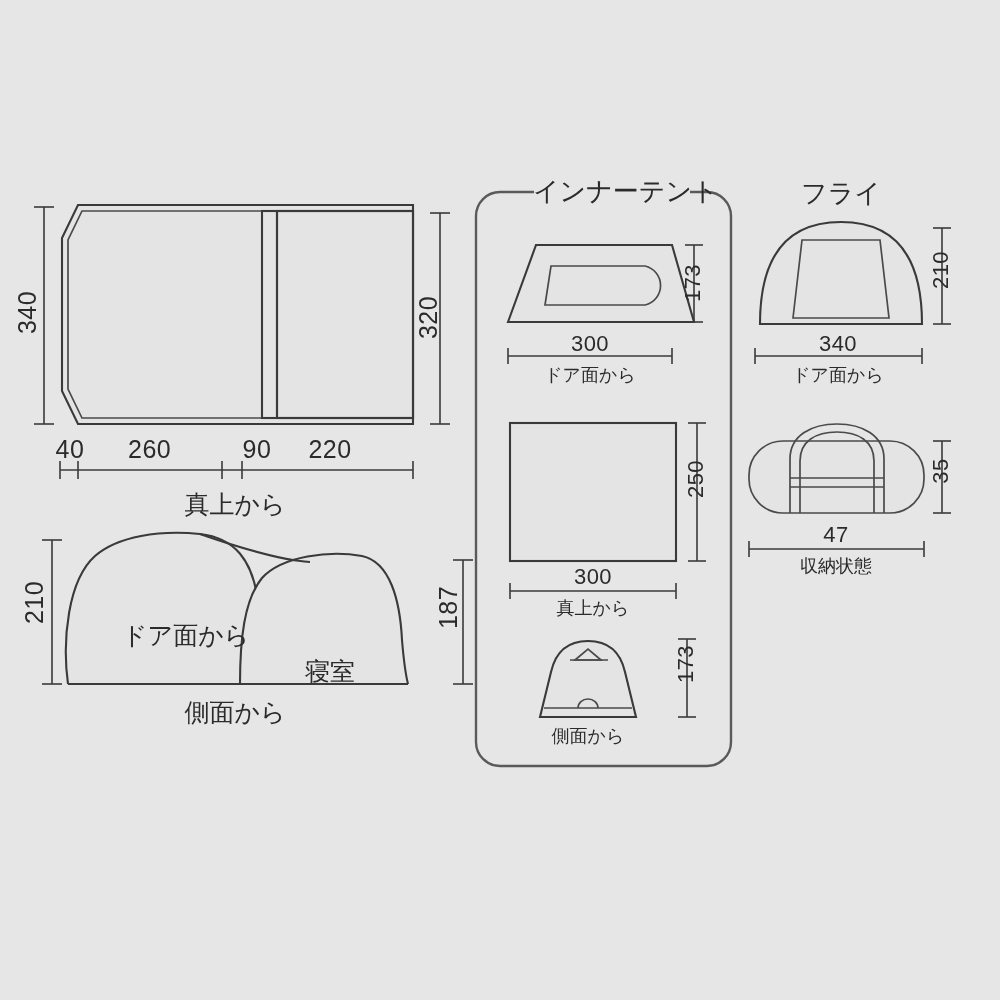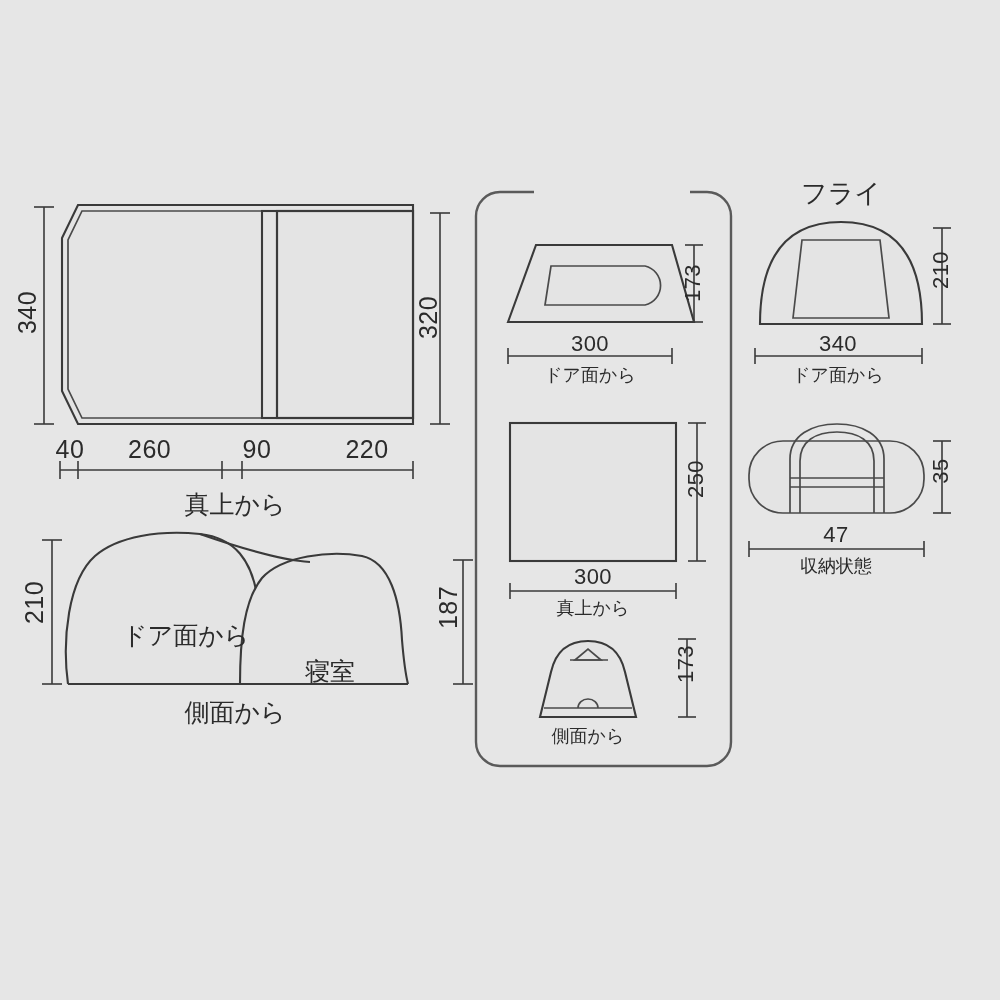--- a/index.html
+++ b/index.html
@@ -219,32 +219,33 @@
     </g>
 
   </svg>
 
   <div class="lbl num rot" style="left:-3px; top:300px; width:60px; text-align:center;">340</div>
   <div class="lbl num rot" style="left:398px; top:305px; width:60px; text-align:center;">320</div>
 
   <div class="lbl num" style="left:50px; top:437px; width:40px; text-align:center;">40</div>
   <div class="lbl num" style="left:128px; top:437px; width:50px; text-align:left;">260</div>
   <div class="lbl num" style="left:237px; top:437px; width:40px; text-align:center;">90</div>
-  <div class="lbl num" style="left:305px; top:437px; width:50px; text-align:center;margin-left:37px;">220</div>
+  <div class="lbl num" style="left:305px; top:437px; width:50px; text-align:center;">220</div>
 
   <div class="lbl cap" style="left:155px; top:492px; width:160px; text-align:center;">真上から</div>
 
   <div class="lbl num rot" style="left:4px; top:590px; width:60px; text-align:center;">210</div>
   <div class="lbl num rot" style="left:418px; top:595px; width:60px; text-align:center;">187</div>
 
   <div class="lbl zone" style="left:122px; top:623px;">ドア面から</div>
   <div class="lbl zone" style="left:305px; top:623px;margin-top:36px;">寝室</div>
 
   <div class="lbl cap" style="left:135px; top:700px; width:200px; text-align:center;">側面から</div>
 
+  <div class="lbl title" style="left:533px; top:178px; width:160px; text-align:center;">インナーテント</div>
 
   <div class="lbl num-sm rot" style="left:666px; top:272px; width:54px; text-align:center;">173</div>
   <div class="lbl num-sm" style="left:560px; top:333px; width:60px; text-align:center;">300</div>
   <div class="lbl cap-sm" style="left:520px; top:366px; width:140px; text-align:center;">ドア面から</div>
 
   <div class="lbl num-sm rot" style="left:669px; top:468px; width:54px; text-align:center;">250</div>
   <div class="lbl num-sm" style="left:563px; top:566px; width:60px; text-align:center;">300</div>
   <div class="lbl cap-sm" style="left:523px; top:599px; width:140px; text-align:center;">真上から</div>
 
   <div class="lbl num-sm rot" style="left:659px; top:653px; width:54px; text-align:center;">173</div>

